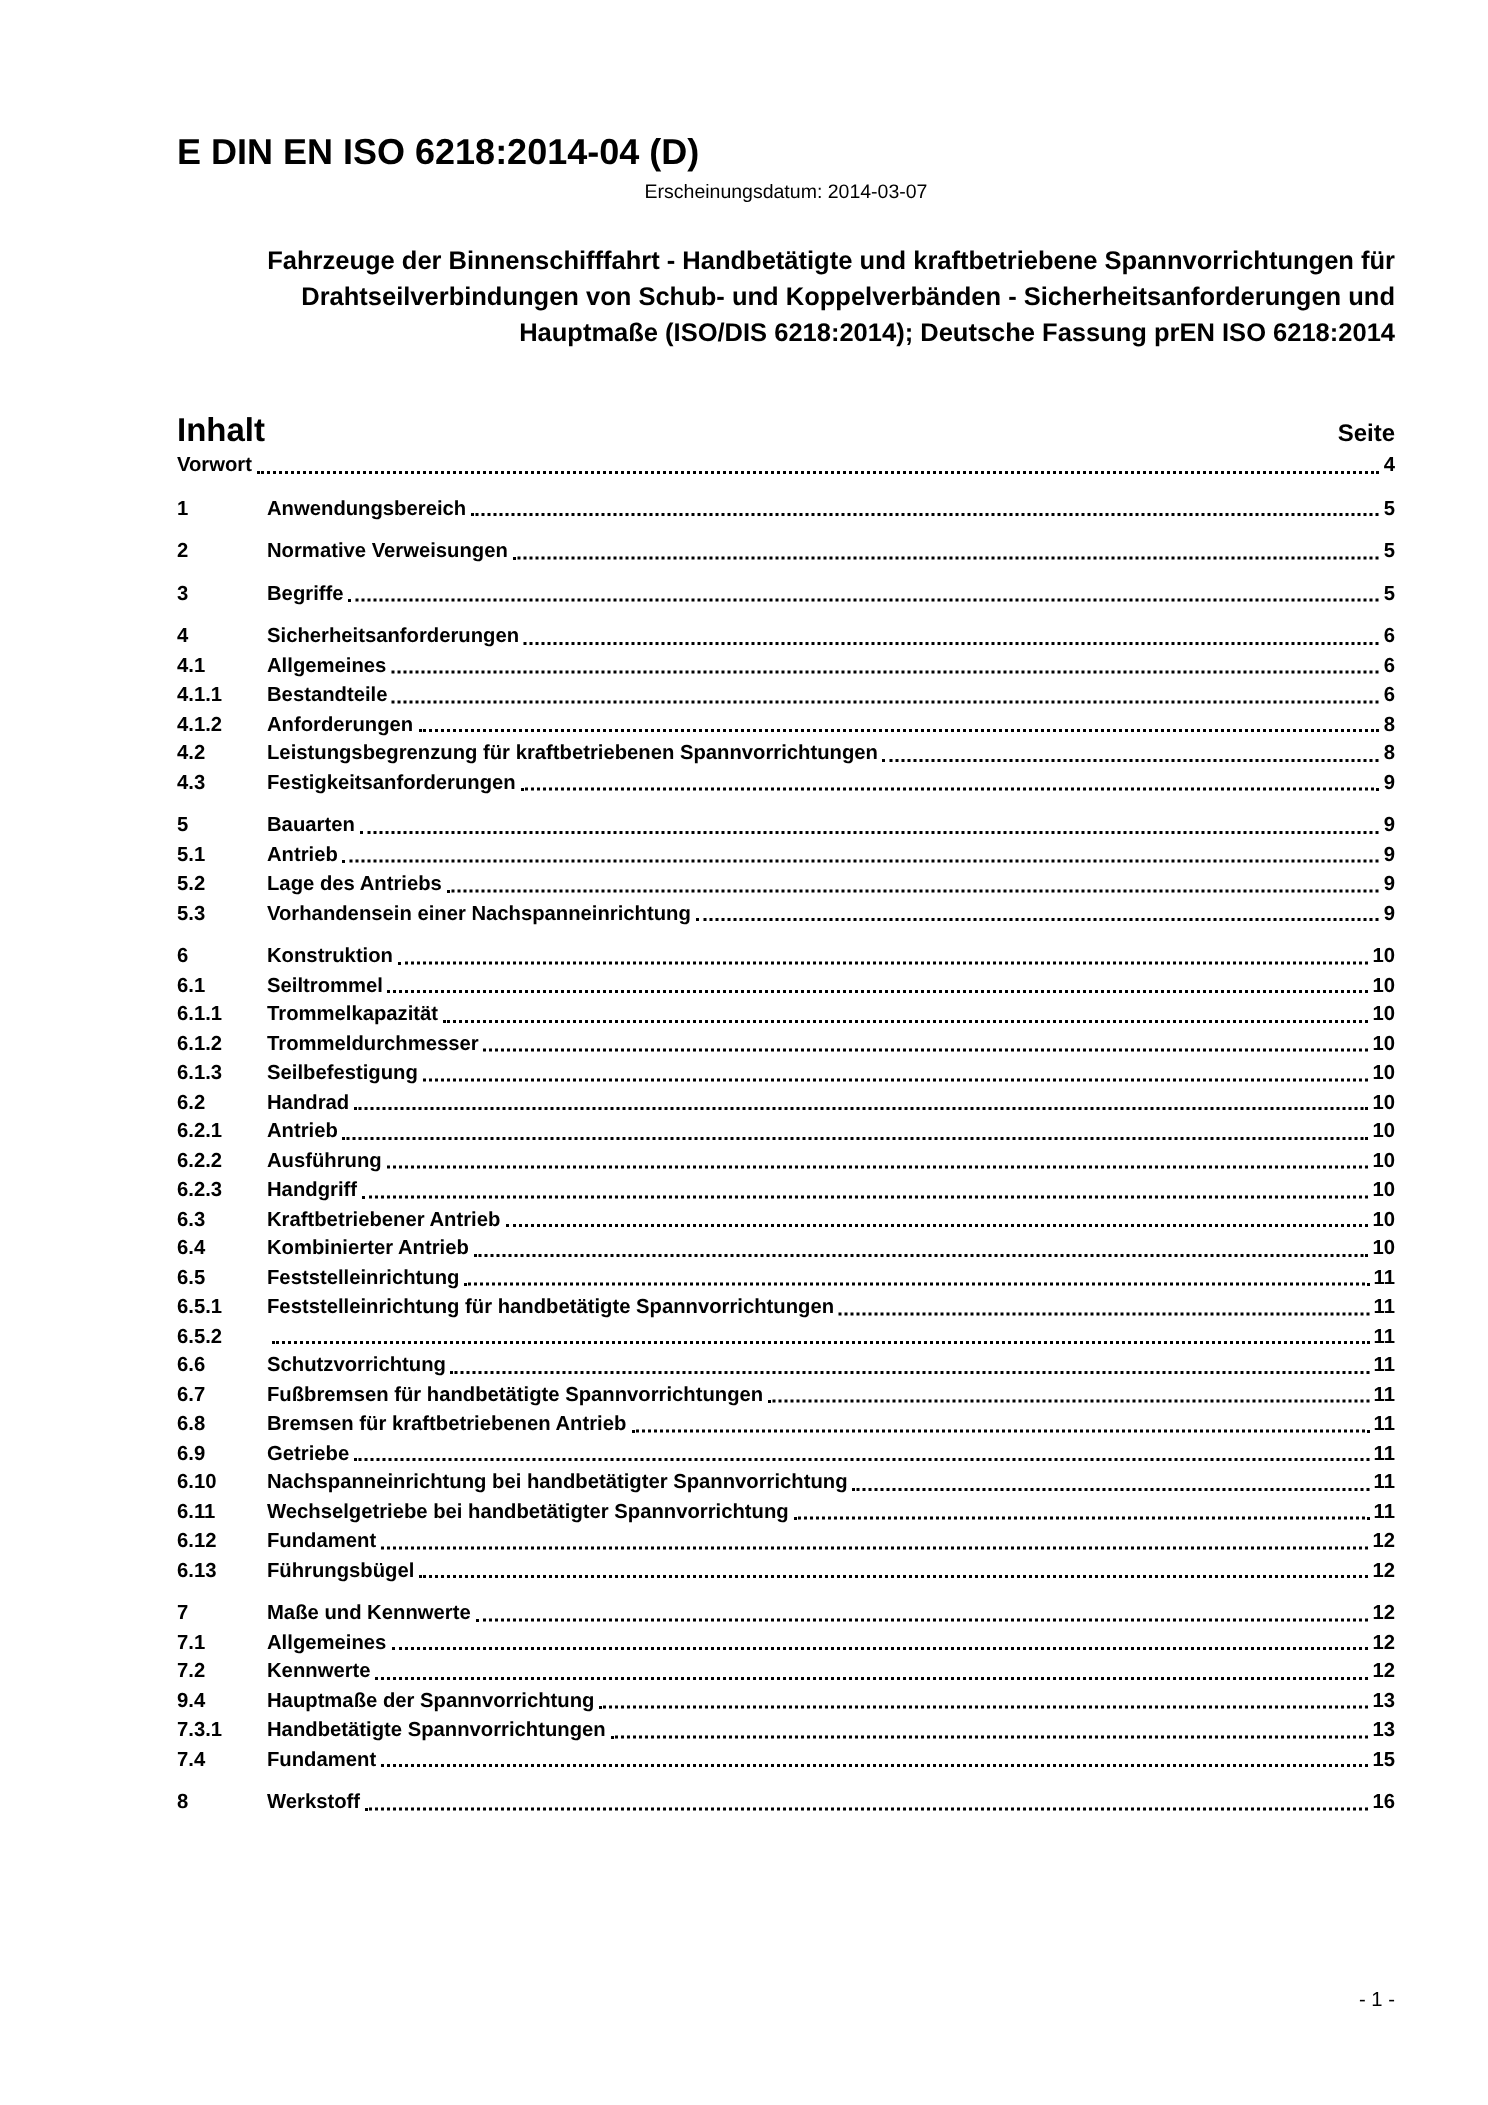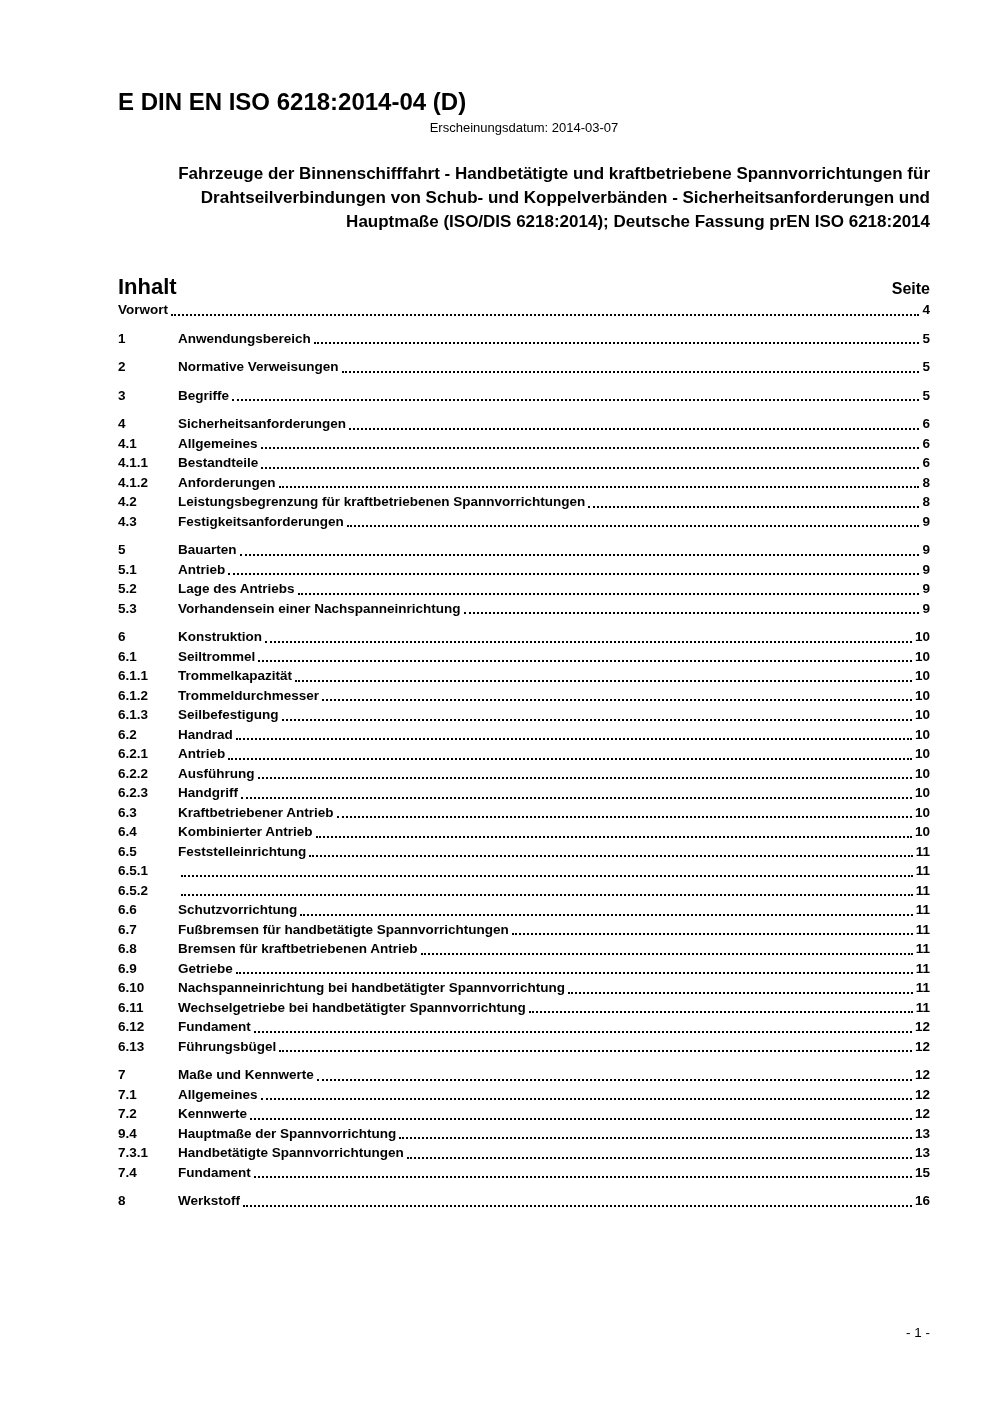--- a/index.html
+++ b/index.html
@@ -241,20 +241,21 @@
         <span class="toc-page">10</span>
       </div>
       <div class="toc-row">
         <span class="toc-num">6.5</span>
         <span class="toc-title">Feststelleinrichtung</span>
         <span class="toc-dots"></span>
         <span class="toc-page">11</span>
       </div>
       <div class="toc-row">
         <span class="toc-num">6.5.1</span>
+        <span class="toc-title">Feststelleinrichtung für handbetätigte Spannvorrichtungen</span>
         <span class="toc-dots"></span>
         <span class="toc-page">11</span>
       </div>
       <div class="toc-row">
         <span class="toc-num">6.5.2</span>
         <span class="toc-dots"></span>
         <span class="toc-page">11</span>
       </div>
       <div class="toc-row">
         <span class="toc-num">6.6</span>

